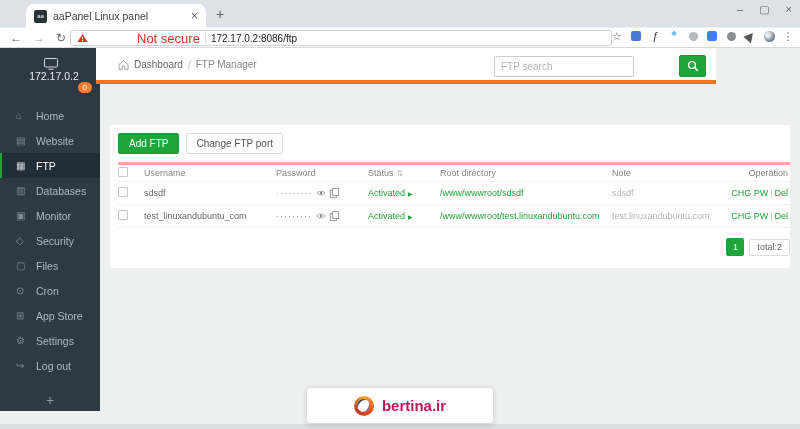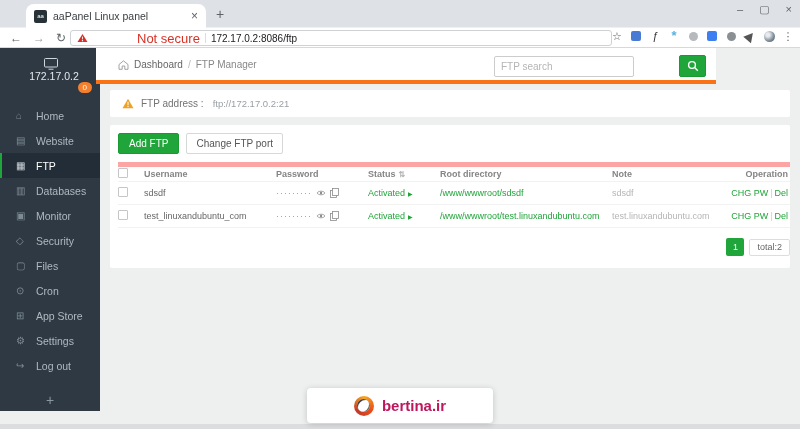--- a/index.html
+++ b/index.html
@@ -77,21 +77,21 @@
 
   .card { position:absolute; left:110px; top:125px; width:680px; background:#fff; border-radius:2px;
           padding:8px 0 8px 8px; }
   .toolbar { display:flex; gap:7px; margin-bottom:8px; }
   .btn-green { background:#20a53a; color:#fff; border:1px solid #1b9a34; font-size:10px;
                padding:4px 10px; border-radius:2px; cursor:pointer; font-family:"Liberation Sans",sans-serif; }
   .btn-white { background:#fff; color:#555; border:1px solid #d8d8d8; font-size:10px;
                padding:4px 9px; border-radius:2px; cursor:pointer; font-family:"Liberation Sans",sans-serif; }
 
   .trow { display:flex; align-items:center; height:23px; border-bottom:1px solid #f2f2f2; font-size:9px; }
-  .thead { color:#858585; height:20px; border-top:5px solid #fca5a5;font-weight:bold; }
+  .thead { color:#858585; height:20px; border-top:3px solid #fca5a5; }
   .c-check { flex:0 0 26px; }
   .c-user  { flex:0 0 132px; color:#666; }
   .c-pass  { flex:0 0 92px; display:flex; align-items:center; gap:4px; color:#888; }
   .c-status{ flex:0 0 72px; }
   .c-root  { flex:0 0 172px; }
   .c-note  { flex:0 0 118px; color:#b5b5b5; }
   .c-op    { flex:1; text-align:right; padding-right:2px; }
   .thead .c-user,.thead .c-pass,.thead .c-status,.thead .c-root,.thead .c-note,.thead .c-op { color:#858585; }
   .checkbox { width:10px; height:10px; border:1px solid #c6c6c6; border-radius:1px; background:#fff;
               display:inline-block; cursor:pointer; }
@@ -252,29 +252,20 @@
       <input class="search-input" type="text" placeholder="FTP search" style="">
       <span class="search-btn">
         <svg width="12" height="12" viewBox="0 0 12 12">
           <circle cx="5" cy="5" r="3.4" fill="none" stroke="#fff" stroke-width="1.4"></circle>
           <line x1="7.6" y1="7.6" x2="10.8" y2="10.8" stroke="#fff" stroke-width="1.4"></line>
         </svg>
       </span>
     </div>
   </div>
 
-  <div class="notice">
-    <svg width="12" height="11" viewBox="0 0 12 11">
-      <path d="M6 0.8 L11.5 10.2 H0.5 Z" fill="#f0a125"></path>
-      <rect x="5.5" y="3.8" width="1" height="3.4" fill="#fff"></rect>
-      <circle cx="6" cy="8.6" r="0.7" fill="#fff"></circle>
-    </svg>
-    <span class="notice-label">FTP address :</span>
-    <span class="notice-value">ftp://172.17.0.2:21</span>
-  </div>
 
   <div class="card">
     <div class="toolbar">
       <button class="btn-green">Add FTP</button>
       <button class="btn-white">Change FTP port</button>
     </div>
 
     <div class="trow thead">
       <span class="c-check"><span class="checkbox"></span></span>
       <span class="c-user">Username</span>

